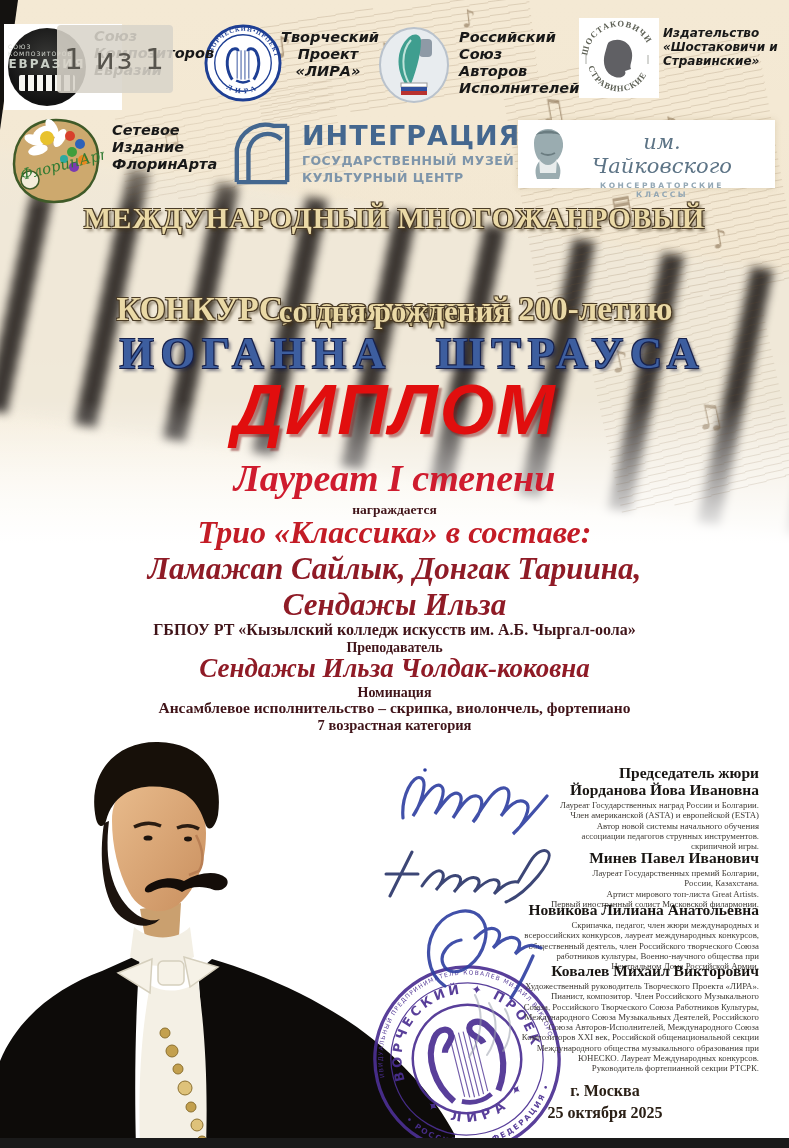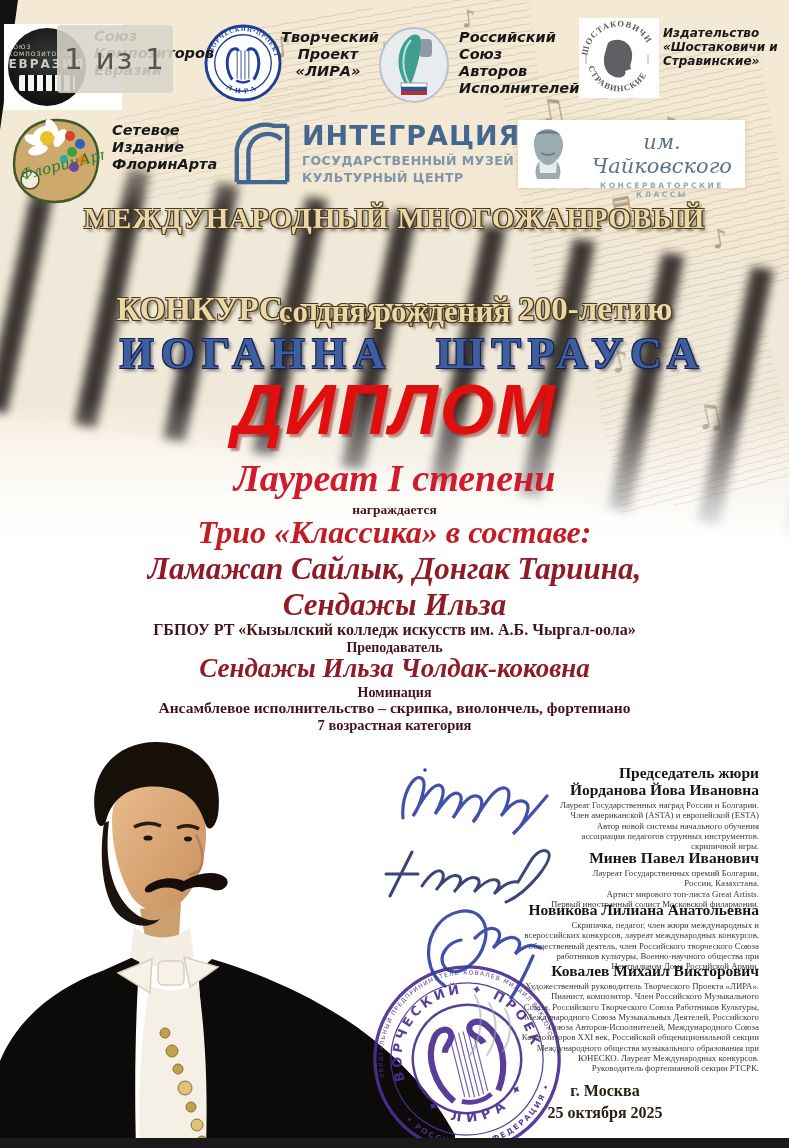--- a/index.html
+++ b/index.html
@@ -33,21 +33,21 @@
   .sce-circle{left:8px;top:28px;width:78px;height:78px;border-radius:50%;
     background:radial-gradient(circle at 50% 40%,#3a3a38,#121212 70%);
     display:flex;flex-direction:column;align-items:center;justify-content:center;z-index:2;
     font-family:"DejaVu Sans",sans-serif;color:#d8dcd4;}
   .sce-circle .t1{font-size:6px;letter-spacing:1px;}
   .sce-circle .t2{font-size:12px;font-weight:bold;letter-spacing:2px;color:#c9cfc6;}
   .sce-keys{width:56px;height:16px;margin-top:4px;border-radius:2px;
     background:repeating-linear-gradient(90deg,#f4f4f0 0 6px,#0a0a0a 6px 9px);}
   .int-title{font-family:"DejaVu Sans",sans-serif;font-weight:bold;color:#44678f;font-size:27px;letter-spacing:1px;}
   .int-sub{font-family:"DejaVu Sans",sans-serif;color:#7e95aa;font-size:12.5px;font-weight:bold;letter-spacing:.5px;line-height:1.35;}
-  .tch-box{left:518px;top:120px;width:215px;height:68px;background:#ffffff;box-shadow:0 0 6px rgba(180,160,120,.35);padding-left:12px;}
+  .tch-box{left:518px;top:120px;width:257px;height:68px;background:#ffffff;box-shadow:0 0 6px rgba(180,160,120,.35);}
   .tch-script{font-family:"DejaVu Serif",serif;font-style:italic;color:#5d7486;font-size:21px;}
   .tch-cap{font-family:"DejaVu Sans",sans-serif;color:#93a7b4;font-size:7.5px;letter-spacing:2.5px;font-weight:bold;}
   
   .ctr{left:0;width:789px;text-align:center;}
   .gold{font-weight:bold;color:#ead9a6;
     text-shadow:-1px -1px 0 #4a3b26,1px -1px 0 #4a3b26,-1px 1px 0 #4a3b26,1px 1px 0 #4a3b26,3px 3px 3px rgba(60,45,20,.55);}
   .blue-name{font-weight:bold;color:#3d5e9f;letter-spacing:7px;word-spacing:26px;
     text-shadow:-1px -1px 0 #18224d,1px -1px 0 #18224d,-1px 1px 0 #18224d,1px 1px 0 #18224d,3px 3px 3px rgba(20,25,60,.5);}
   .diploma{font-family:"Liberation Sans",sans-serif;font-style:italic;font-weight:800;
     color:#e10e0e;font-size:70px;letter-spacing:2px;text-shadow:3px 3px 2px rgba(120,8,8,.45);}

